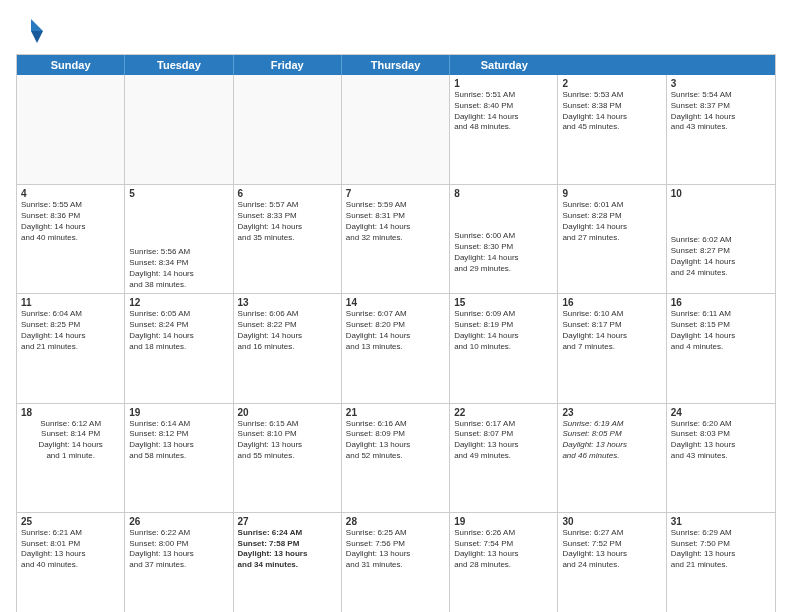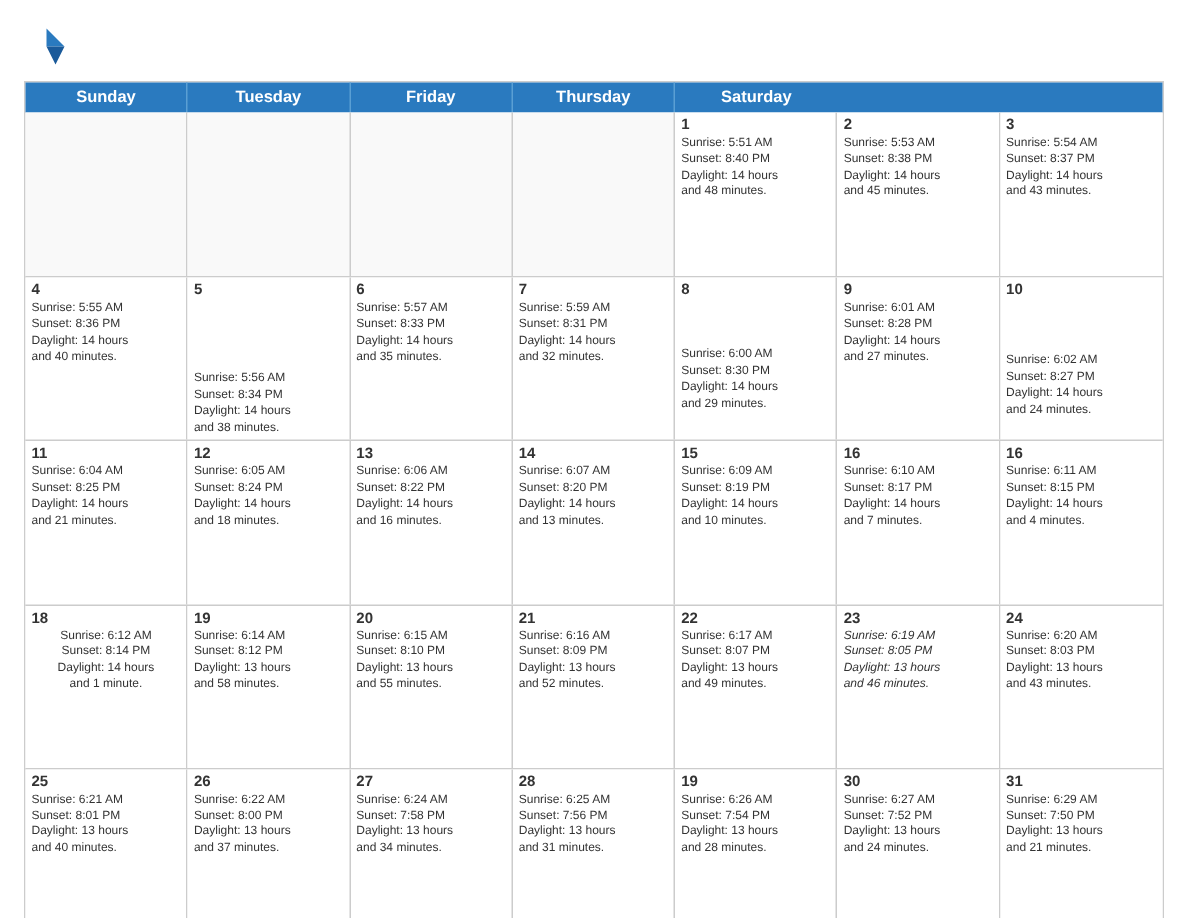--- a/index.html
+++ b/index.html
@@ -336,21 +336,21 @@
           </div>
           <div class="cal-cell has-data">
             <span class="day-num">26</span>
             <div class="cell-text" style="white-space: pre-line;">Sunrise: 6:22 AM
 Sunset: 8:00 PM
 Daylight: 13 hours
 and 37 minutes.</div>
           </div>
           <div class="cal-cell has-data">
             <span class="day-num">27</span>
-            <div class="cell-text" style="white-space: pre-line;">Sunrise: 6:24 AM
+            <div class="cell-text" style="white-space: pre-line; font-weight: bold;">Sunrise: 6:24 AM
 Sunset: 7:58 PM
 Daylight: 13 hours
 and 34 minutes.</div>
           </div>
           <div class="cal-cell has-data">
             <span class="day-num">28</span>
             <div class="cell-text" style="white-space: pre-line;">Sunrise: 6:25 AM
 Sunset: 7:56 PM
 Daylight: 13 hours
 and 31 minutes.</div>

